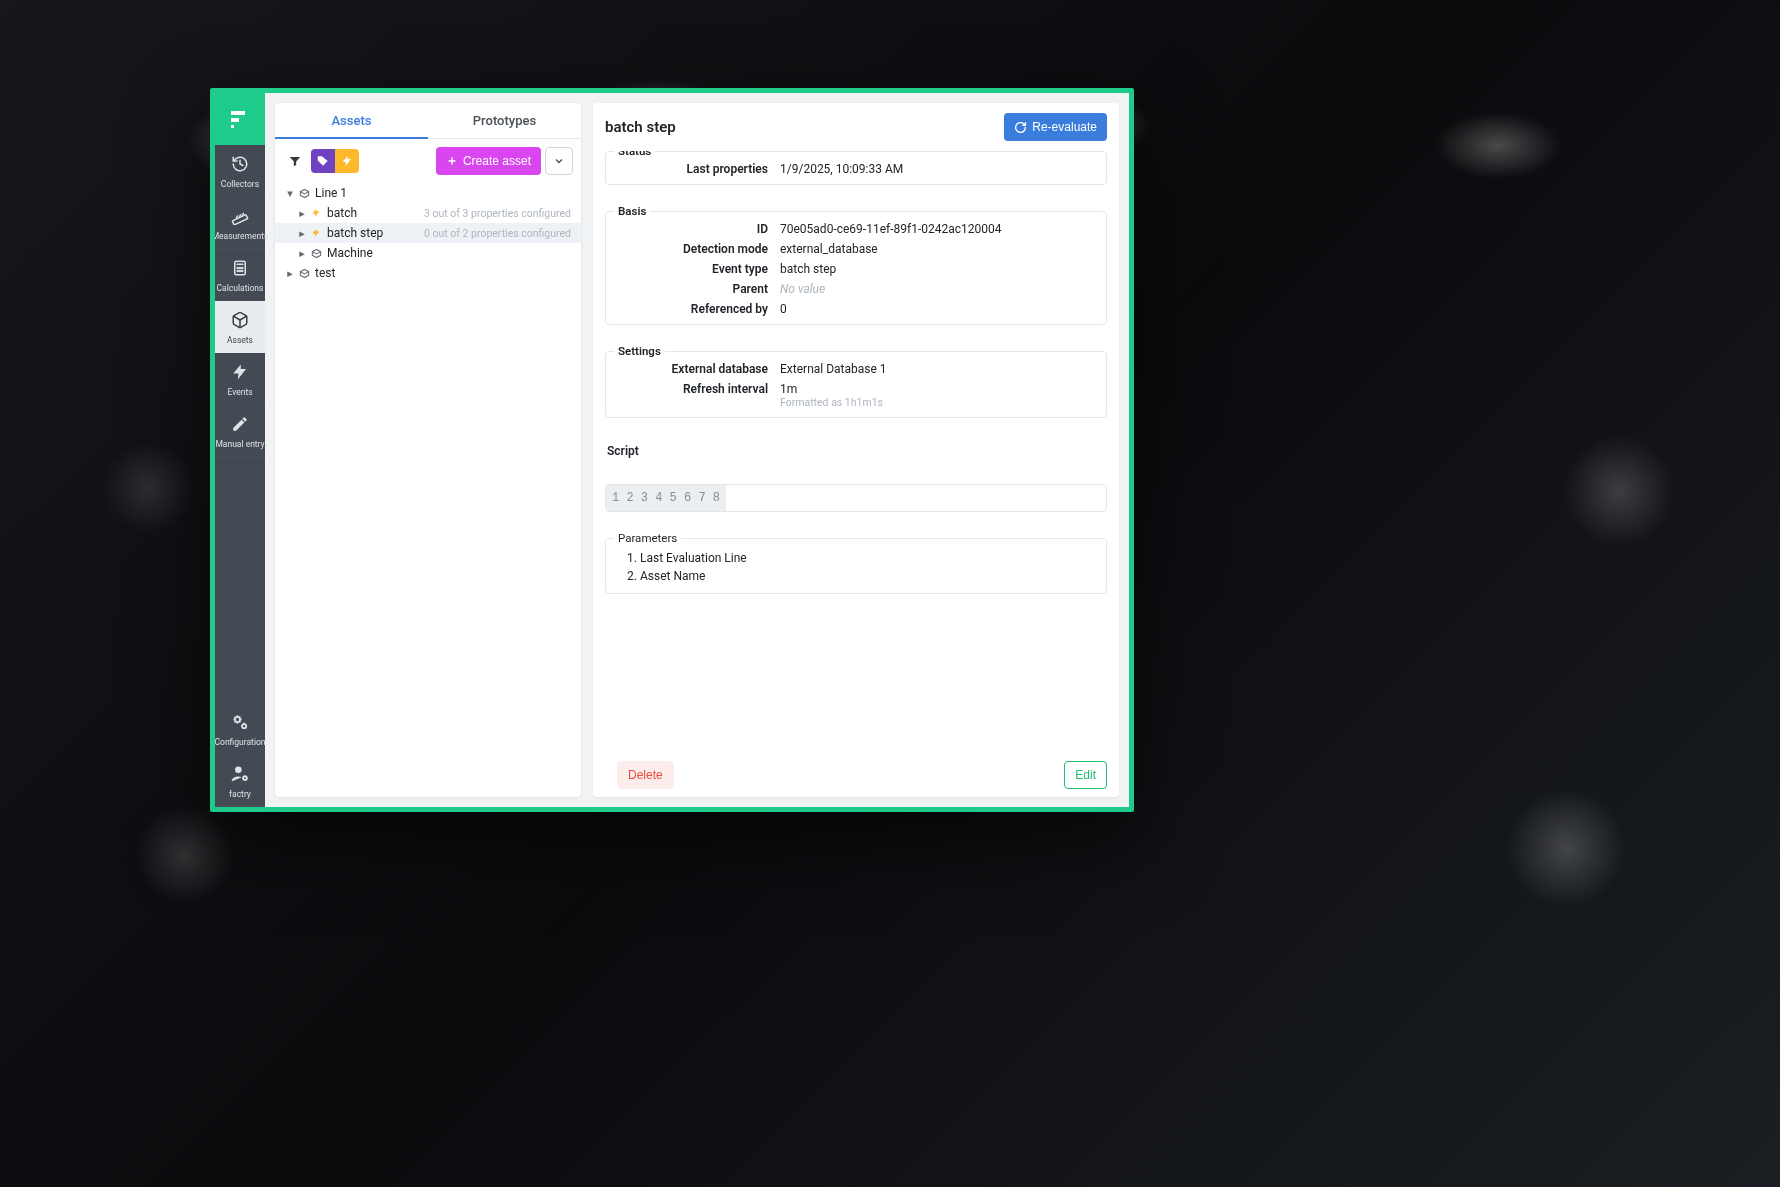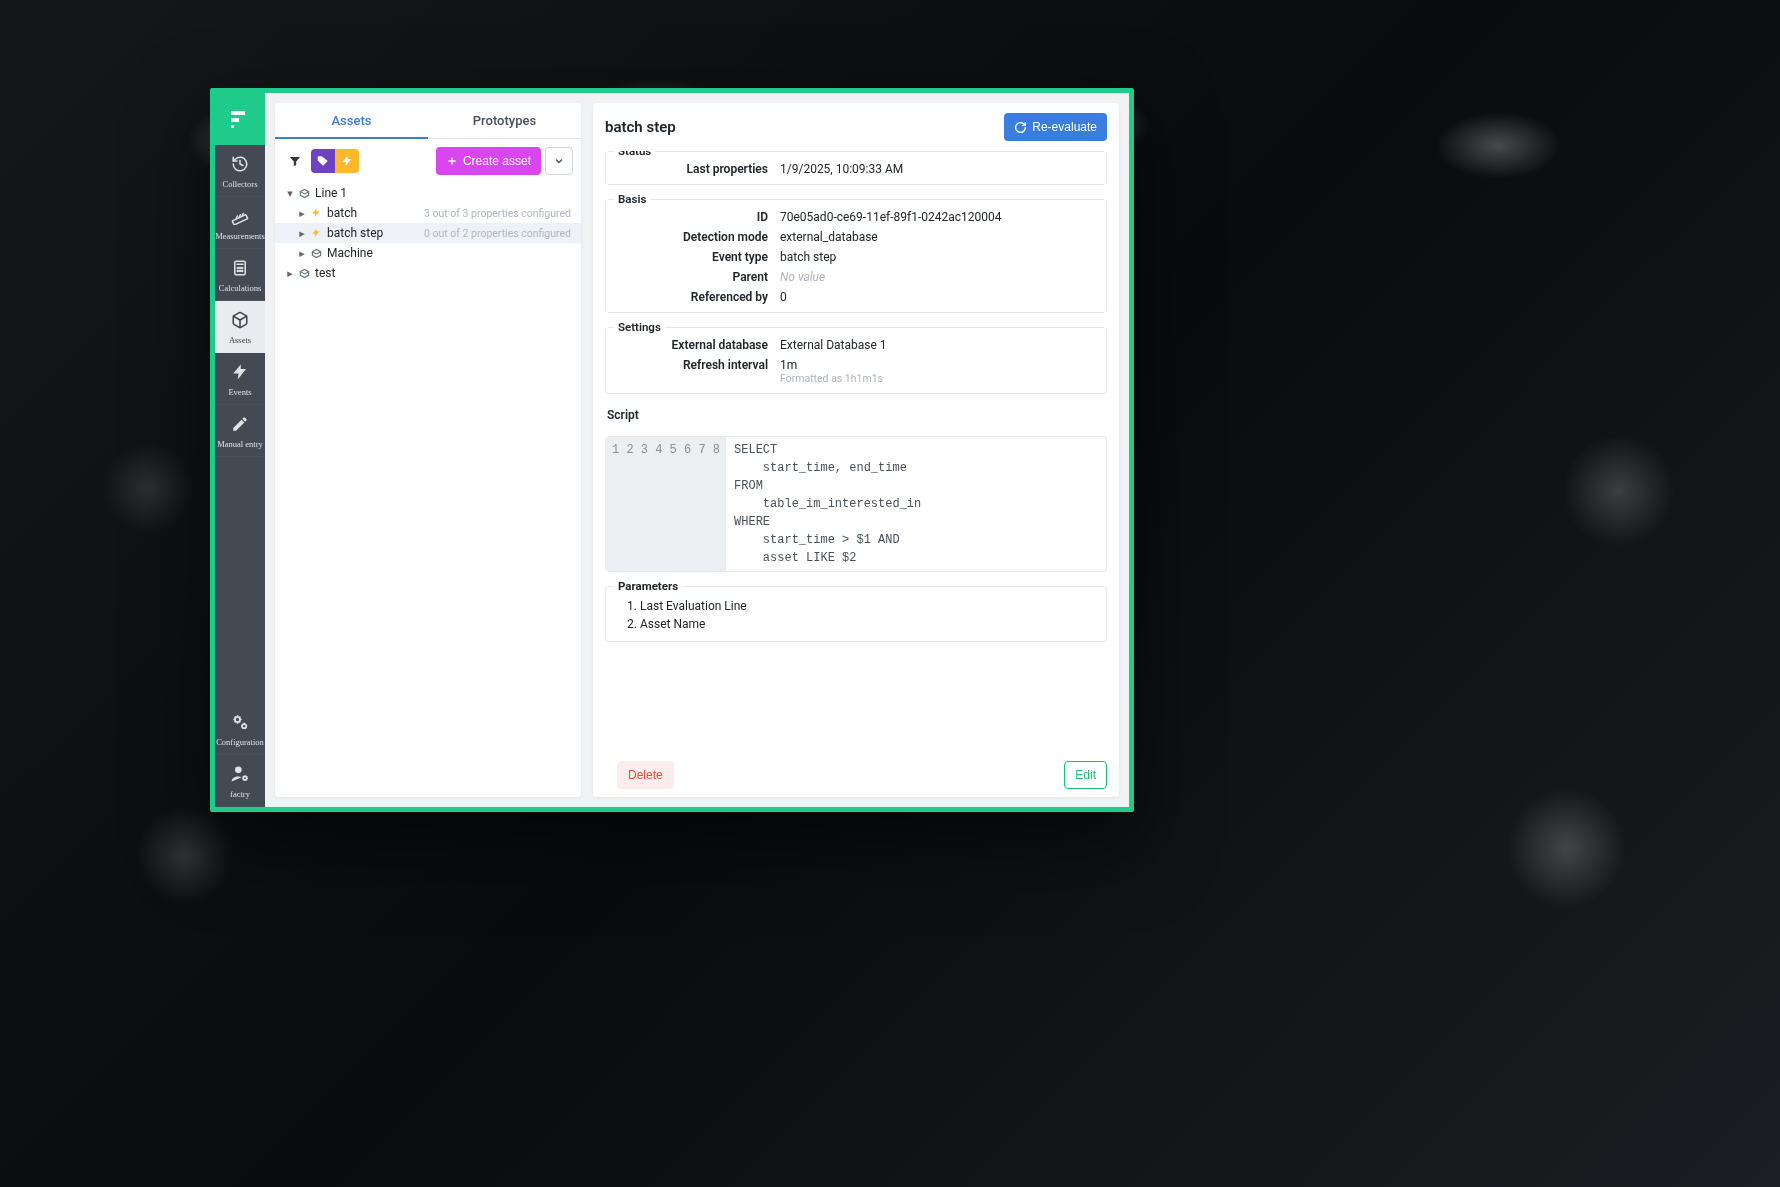--- a/index.html
+++ b/index.html
@@ -41,21 +41,20 @@
   }
 
   
   .sidebar {
     width: 50px;
     background: #434a54;
     color: #d7dbdf;
     display: flex;
     flex-direction: column;
     flex-shrink: 0;
-    font-family: Liberation Serif, serif;
   }
   .sidebar .logo {
     height: 52px;
     background: #1ecb8b;
     display:flex; align-items:center; justify-content:center;
   }
   .sidebar .nav-item {
     display:flex; flex-direction:column; align-items:center; justify-content:center;
     gap:4px;
     height: 52px;
@@ -187,21 +186,21 @@
   
   .detail-header {
     display:flex; align-items:center; justify-content:space-between;
     padding:10px 12px;
   }
   .detail-title { font-size:15px; font-weight:600; }
   .detail-body {
     flex:1;
     overflow:auto;
     padding: 0 12px 8px 12px;
-    display:flex; flex-direction:column; gap:14px;
+    display:flex; flex-direction:column; gap:26px;
   }
   .section {
     border:1px solid #e5e8eb;
     border-radius:4px;
     position:relative;
   }
   .section-header {
     position:absolute; top:-8px; left:8px;
     background:#fff; padding:0 4px;
     font-size:11.5px; font-weight:600;
@@ -236,21 +235,21 @@
   .code {
     padding:4px 8px; white-space:pre; color:#495057; flex:1;
   }
 
   .param-box {
     border:1px solid #e5e8eb;
     border-radius:4px;
     padding:12px 16px 10px 16px;
     position:relative;
   }
-  .param-box .section-header { font-weight:700;}
+  .param-box .section-header { font-weight:400;}
   .param-box ol {
     padding-left:18px;
     font-size:12px;
     display:flex; flex-direction:column; gap:4px;
   }
 
   .detail-footer {
     display:flex; justify-content:space-between; align-items:center;
     padding:8px 12px;
     gap:8px;
@@ -532,28 +531,20 @@
           <div class="script-label">Script</div>
           <div class="code-wrap">
             <div class="gutter" id="code-gutter">1
 2
 3
 4
 5
 6
 7
 8</div>
-            <div class="code" id="code-body">SELECT
-    start_time, end_time
-FROM
-    table_im_interested_in
-WHERE
-    start_time &gt; $1 AND
-    asset LIKE $2
-</div>
           </div>
 
           <div class="param-box">
             <div class="section-header">Parameters</div>
             <ol id="param-list">
                 <li>Last Evaluation Line</li>
                 <li>Asset Name</li>
               </ol>
           </div>
         </div>

